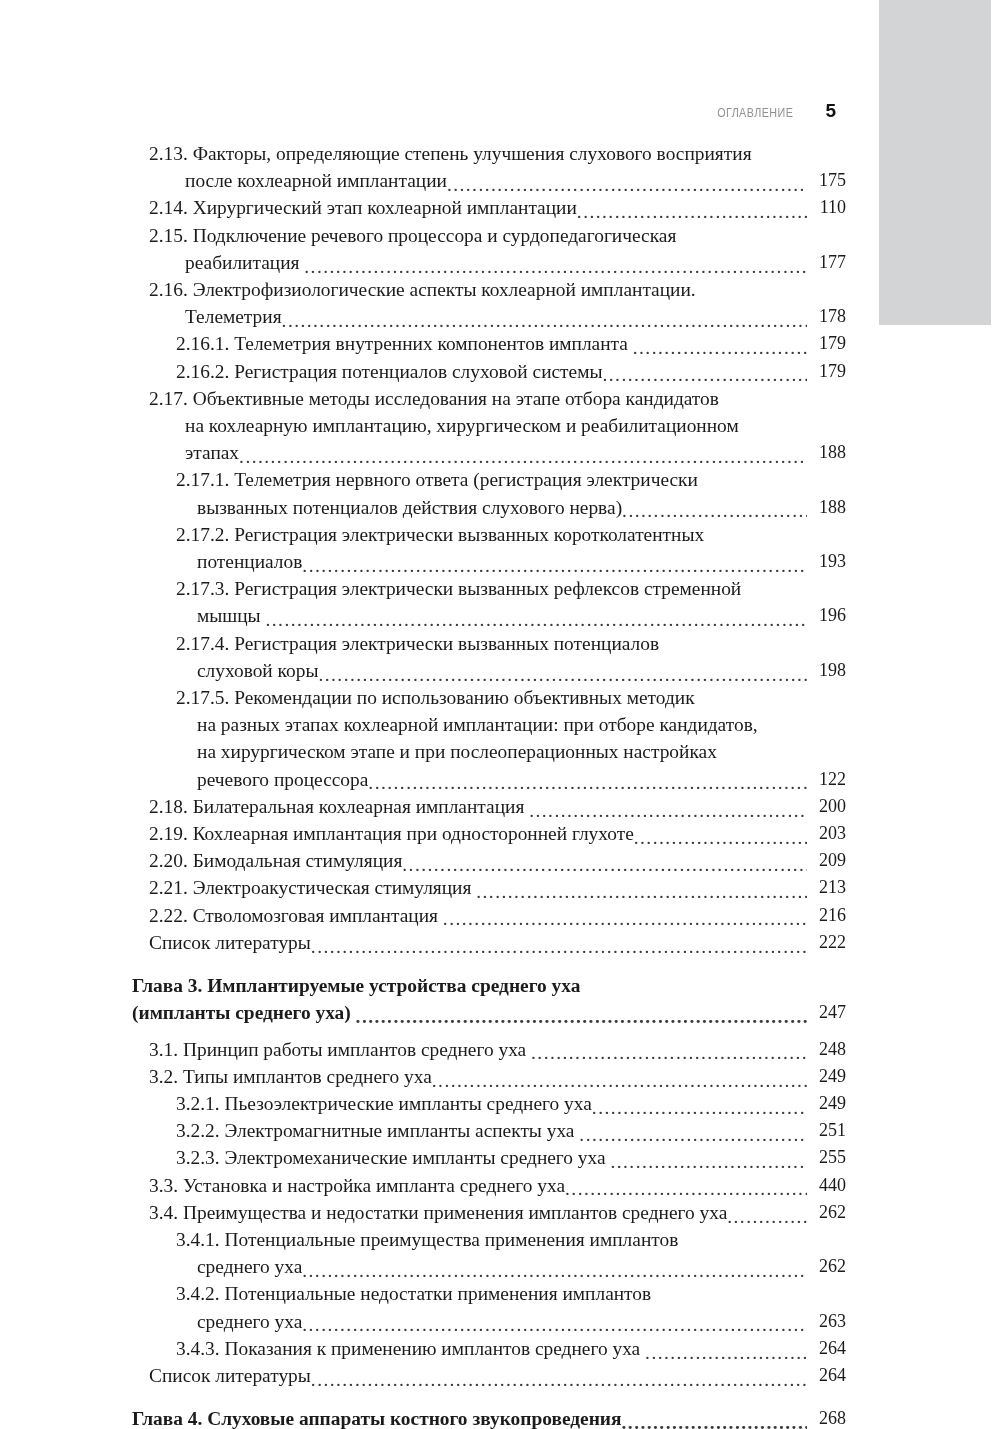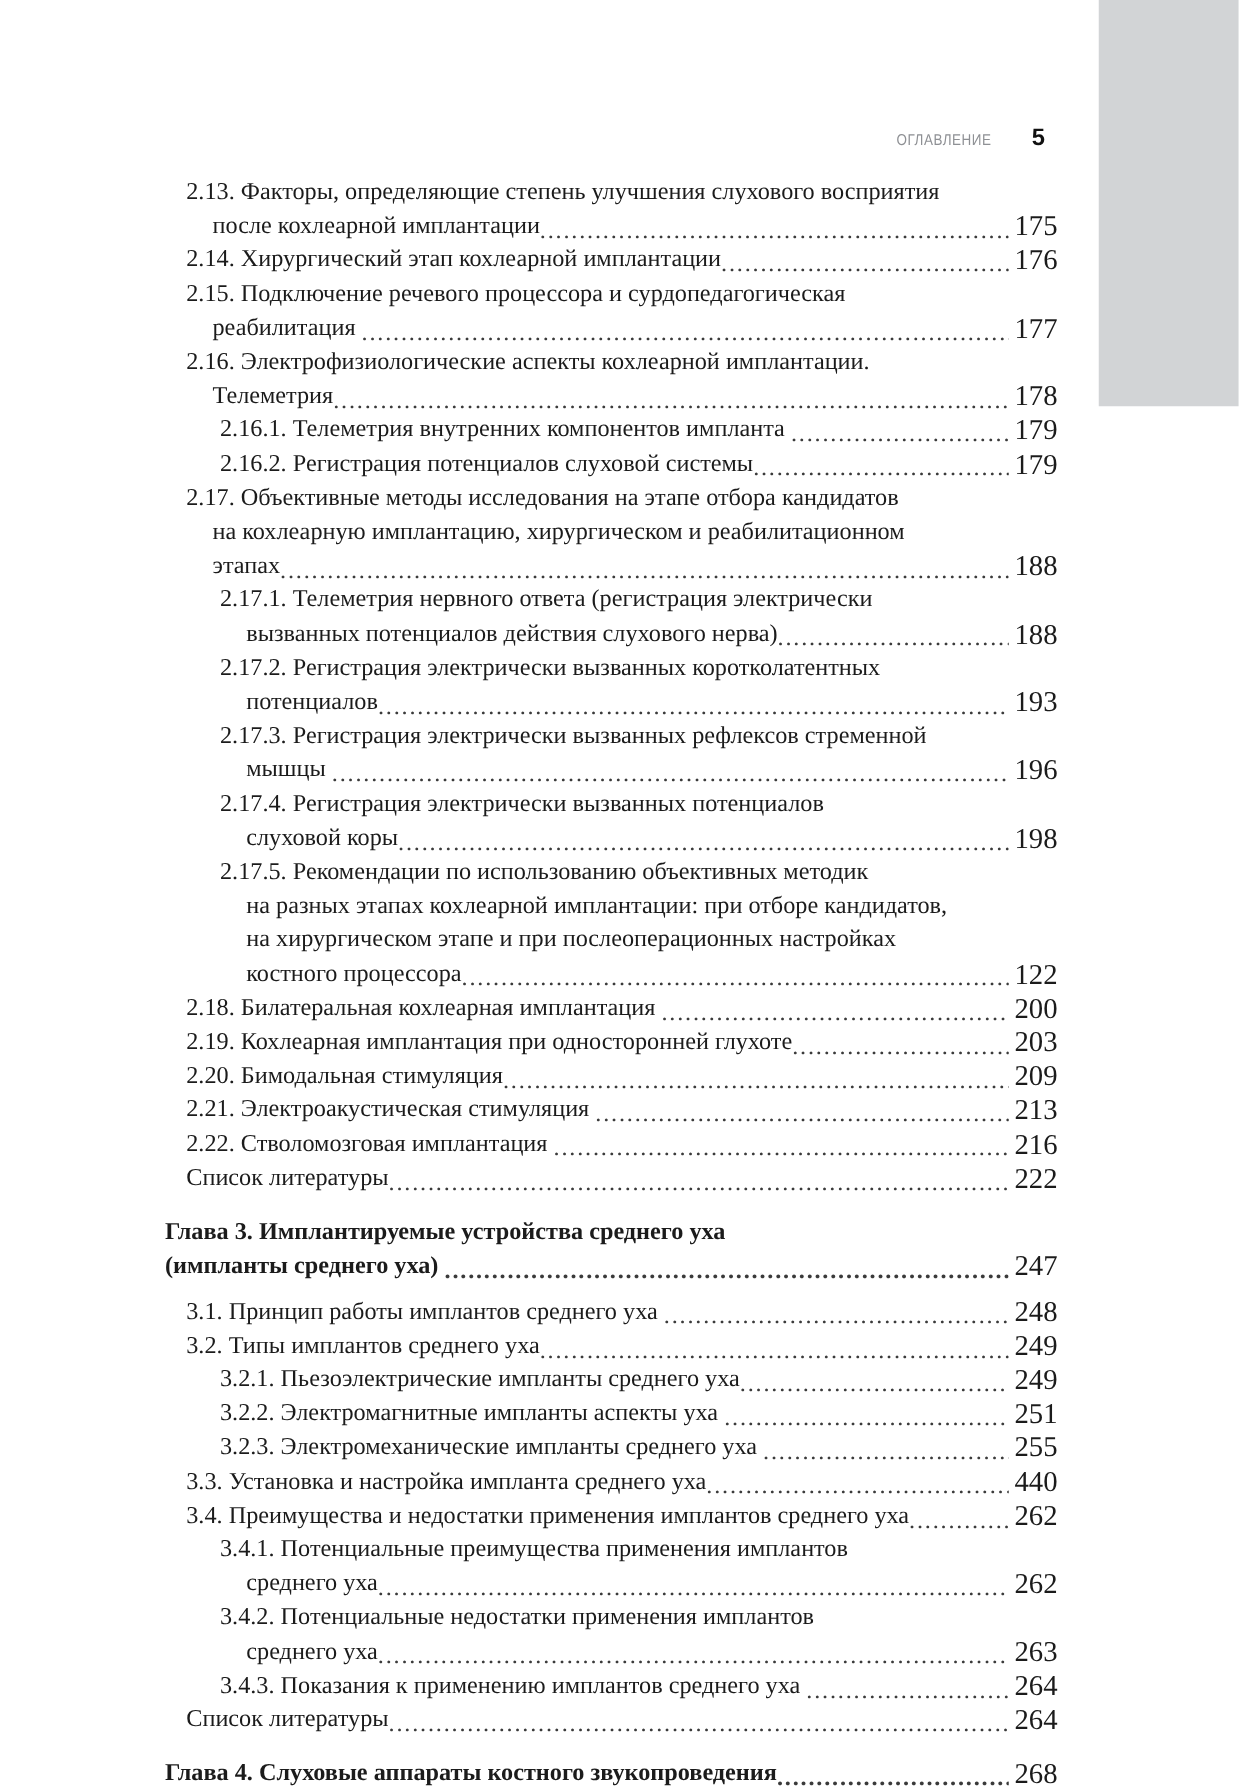--- a/index.html
+++ b/index.html
@@ -100,35 +100,35 @@
     color: #3a3a3a;
     font-size: 19.4px;
     line-height: 1;
     white-space: nowrap;
   }
   .folio {
     flex: 0 0 auto;
     text-align: right;
     min-width: 34px;
     padding-left: 5px;
-    font-size: 23px;
+    font-size: 18px;
   }
 
   
   .line.plain .txt { flex: 0 1 auto; }
 
   
   .lvl-chapter > .line            { margin-left: 0px;  }
   .lvl-chapter                    { font-weight: bold; }
   .lvl-chapter .txt,
   .lvl-chapter .folio             { font-weight: bold; }
   .lvl-chapter .folio             { font-weight: normal; }
 
   .lvl-2 > .line                  { margin-left: 17px; }
-  .lvl-2 > .line.cont             { margin-left: 38px; }
+  .lvl-2 > .line.cont             { margin-left: 53px; }
 
   .lvl-3 > .line                  { margin-left: 44px; }
   .lvl-3 > .line.cont             { margin-left: 65px; }
 
   
   .chapter-gap-before { height: 16px; }
   .chapter-gap-after  { height: 9px;  }
 </style>
 </head>
 <body>
@@ -141,21 +141,21 @@
     <span class="head-label">ОГЛАВЛЕНИЕ</span>
     <span class="head-folio">5</span>
   </div>
 
   <div class="toc" id="toc-list">
       <div class="entry lvl-2">
         <div class="line plain"><span class="txt">2.13. Факторы, определяющие степень улучшения слухового восприятия</span></div>
         <div class="line cont"><span class="txt">после кохлеарной имплантации</span><span class="leader"></span><span class="folio">175</span></div>
       </div>
       <div class="entry lvl-2">
-        <div class="line"><span class="txt">2.14. Хирургический этап кохлеарной имплантации</span><span class="leader"></span><span class="folio">176</span></div>
+        <div class="line"><span class="txt">2.14. Хирургический этап кохлеарной имплантации</span><span class="leader"></span><span class="folio">110</span></div>
       </div>
       <div class="entry lvl-2">
         <div class="line plain"><span class="txt">2.15. Подключение речевого процессора и сурдопедагогическая</span></div>
         <div class="line cont"><span class="txt">реабилитация </span><span class="leader"></span><span class="folio">177</span></div>
       </div>
       <div class="entry lvl-2">
         <div class="line plain"><span class="txt">2.16. Электрофизиологические аспекты кохлеарной имплантации.</span></div>
         <div class="line cont"><span class="txt">Телеметрия</span><span class="leader"></span><span class="folio">178</span></div>
       </div>
       <div class="entry lvl-3">
@@ -182,21 +182,21 @@
         <div class="line cont"><span class="txt">мышцы </span><span class="leader"></span><span class="folio">196</span></div>
       </div>
       <div class="entry lvl-3">
         <div class="line plain"><span class="txt">2.17.4. Регистрация электрически вызванных потенциалов</span></div>
         <div class="line cont"><span class="txt">слуховой коры</span><span class="leader"></span><span class="folio">198</span></div>
       </div>
       <div class="entry lvl-3">
         <div class="line plain"><span class="txt">2.17.5. Рекомендации по использованию объективных методик</span></div>
         <div class="line cont plain"><span class="txt">на разных этапах кохлеарной имплантации: при отборе кандидатов,</span></div>
         <div class="line cont plain"><span class="txt">на хирургическом этапе и при послеоперационных настройках</span></div>
-        <div class="line cont"><span class="txt">костного процессора</span><span class="leader"></span><span class="folio">122</span></div>
+        <div class="line cont"><span class="txt">речевого процессора</span><span class="leader"></span><span class="folio">122</span></div>
       </div>
       <div class="entry lvl-2">
         <div class="line"><span class="txt">2.18. Билатеральная кохлеарная имплантация </span><span class="leader"></span><span class="folio">200</span></div>
       </div>
       <div class="entry lvl-2">
         <div class="line"><span class="txt">2.19. Кохлеарная имплантация при односторонней глухоте</span><span class="leader"></span><span class="folio">203</span></div>
       </div>
       <div class="entry lvl-2">
         <div class="line"><span class="txt">2.20. Бимодальная стимуляция</span><span class="leader"></span><span class="folio">209</span></div>
       </div>

